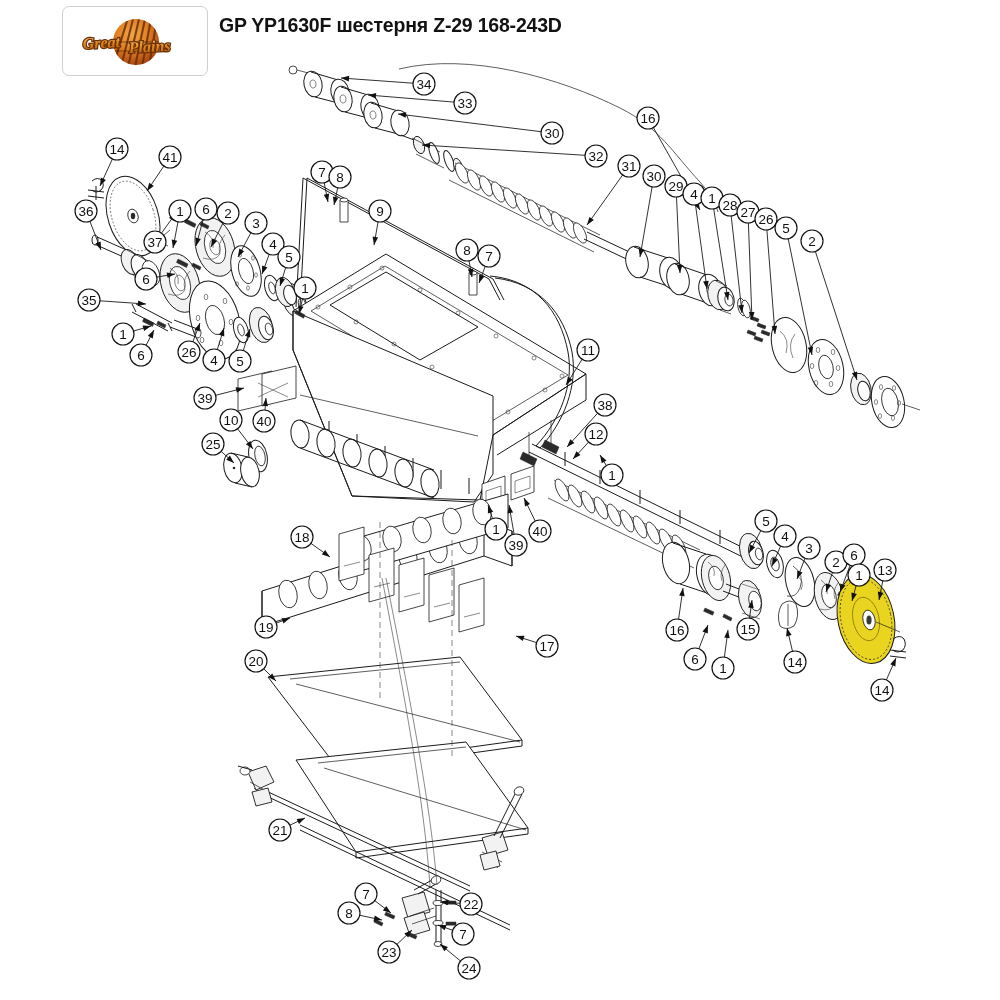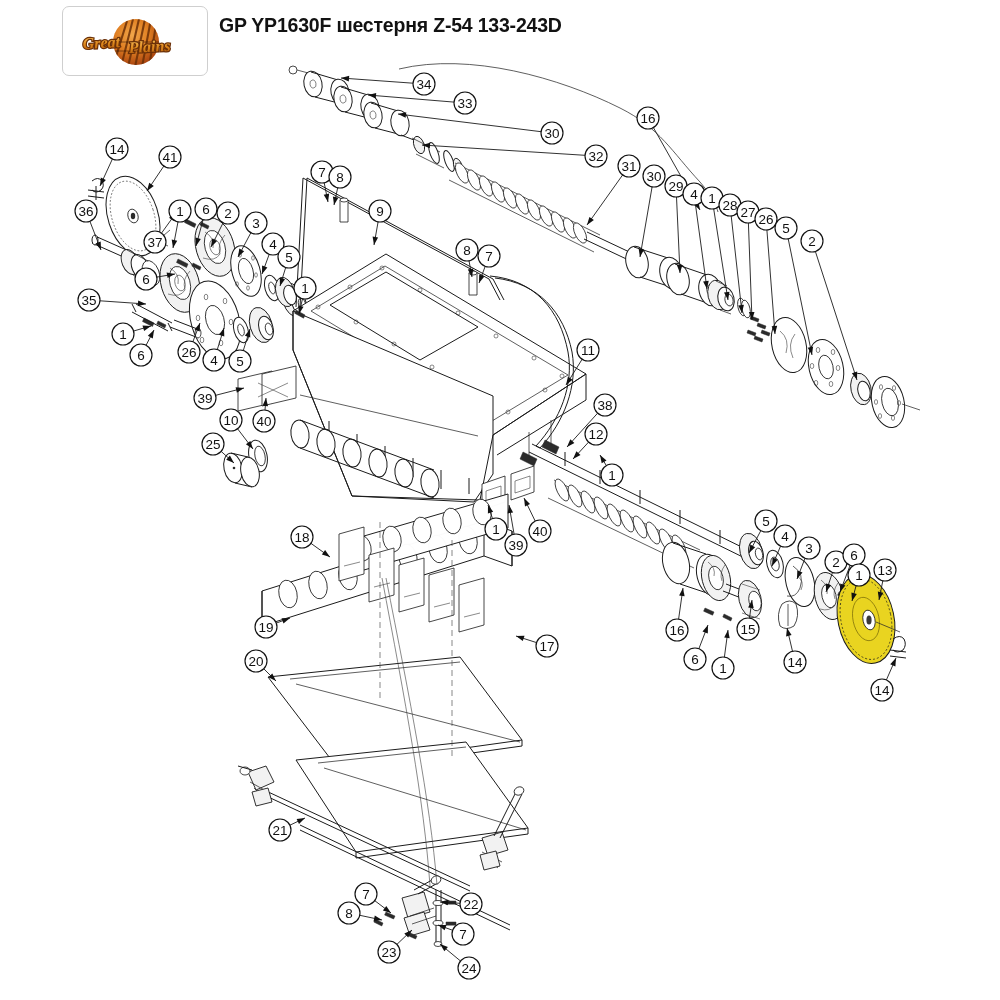--- a/index.html
+++ b/index.html
@@ -82,21 +82,21 @@
       </g>
       <g font-family="'Liberation Serif','DejaVu Serif',serif" font-size="16" font-style="italic" font-weight="bold">
         <text x="20" y="42" fill="#6B3008" stroke="#6B3008" stroke-width="2.4" transform="rotate(-3 20 42)">Great</text>
         <text x="20" y="42" fill="url(#txtG)" transform="rotate(-3 20 42)">Great</text>
         <text x="66" y="46" fill="#6B3008" stroke="#6B3008" stroke-width="2.4" transform="rotate(-3 66 46)">Plains</text>
         <text x="66" y="46" fill="url(#txtG)" transform="rotate(-3 66 46)">Plains</text>
       </g>
     </svg>
   </div>
 
-  <div class="title">GP YP1630F шестерня Z-54 133-243D</div>
+  <div class="title">GP YP1630F шестерня Z-29 168-243D</div>
 
   <div id="drawing">
   <svg width="1000" height="1000" viewBox="0 0 1000 1000">
 
     <g>
 
       <circle class="fillw2" cx="293" cy="70" r="4"></circle>
       <path class="ln-thin" d="M297 70 L312 74"></path>
 
       <g>

